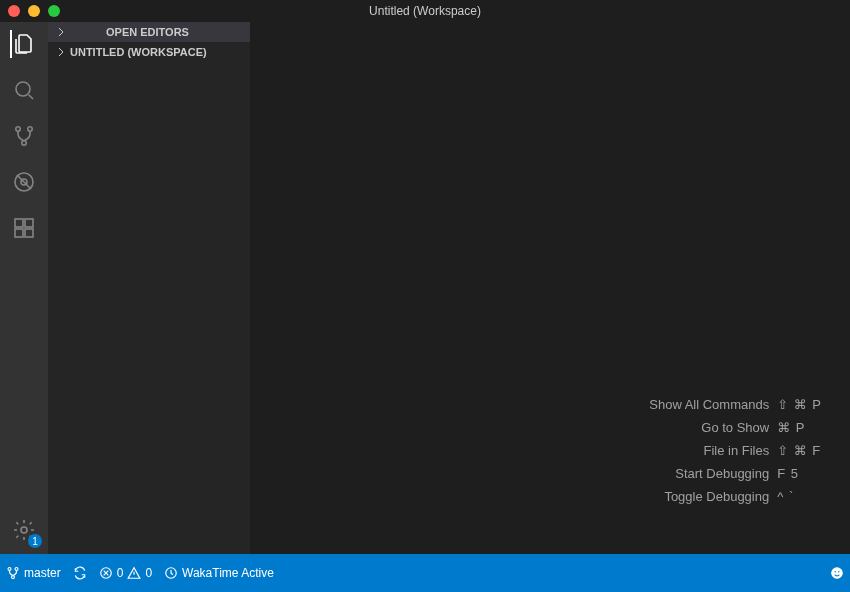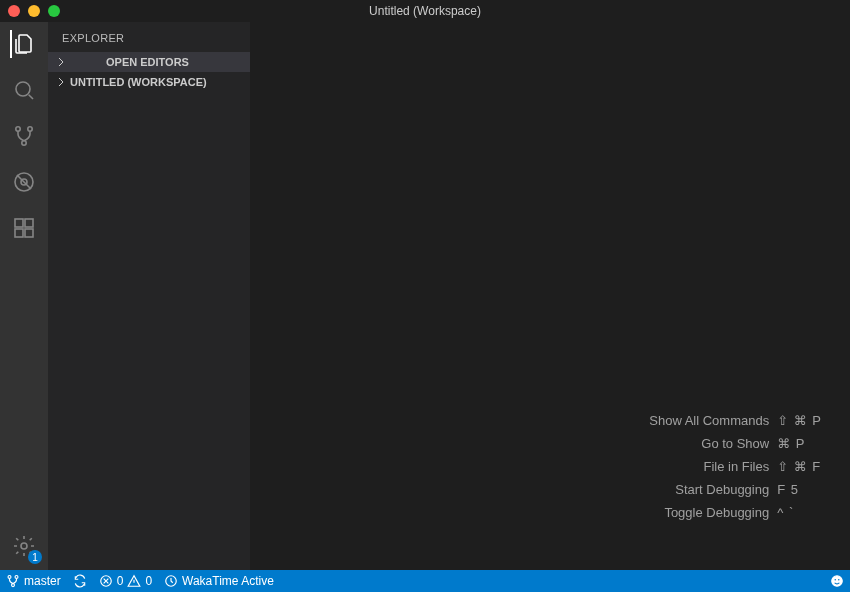--- a/index.html
+++ b/index.html
@@ -19,21 +19,21 @@
   .settings-wrap .badge { position:absolute; right:-4px; bottom:-4px; background:#007acc; color:#fff; font-size:10px; border-radius:50%; width:14px; height:14px; display:flex; align-items:center; justify-content:center; }
   .sidebar { width:202px; background:#252526; display:flex; flex-direction:column; }
   .sidebar-title { color:#bbbbbb; font-size:11px; padding:10px 14px 8px; letter-spacing:0.3px; }
   .section { color:#cccccc; font-size:11px; font-weight:700; padding:4px 8px; display:flex; align-items:center; gap:4px; cursor:pointer; }
   .section.hover { background:#37373d;gap:40px; }
   .section .chev { display:inline-flex; }
   .editor { flex:1; background:#1e1e1e; position:relative; }
   .watermark { position:absolute; right:28px; bottom:50px; display:grid; grid-template-columns:auto auto; column-gap:20px; row-gap:18px; align-items:center;gap:8px; }
   .watermark .label { text-align:right; color:#a0a0a0; font-size:13px; }
   .watermark .keys { color:#a0a0a0; font-size:13px; letter-spacing:1px; }
-  .statusbar { height:22px; background:#007acc; display:flex; align-items:flex-end; font-size:12px; color:#fff; }
+  .statusbar { height:38px; background:#007acc; display:flex; align-items:flex-end; font-size:12px; color:#fff; }
   .statusbar .item { display:flex; align-items:center; gap:4px; padding:0 6px; height:100%; cursor:pointer; }
   .statusbar .spacer { flex:1; }
   .statusbar svg { stroke:#fff; fill:none; }
 </style>
 </head>
 <body>
 
 <div class="titlebar">
   <div class="traffic">
     <span class="t-red"></span>
@@ -85,21 +85,20 @@
     <div class="act settings-wrap">
       <svg width="24" height="24" viewBox="0 0 24 24" stroke-width="1.6">
           <circle cx="12" cy="12" r="3"></circle>
           <path d="M12 2v3M12 19v3M4.2 4.2l2.1 2.1M17.7 17.7l2.1 2.1M2 12h3M19 12h3M4.2 19.8l2.1-2.1M17.7 6.3l2.1-2.1"></path>
         </svg>
       <span class="badge">1</span>
     </div>
   </div>
 
   <div class="sidebar">
-    <div class="sidebar-title">EXPLORER</div>
     <div class="section hover">
       <span class="chev">
           <svg width="10" height="10" viewBox="0 0 10 10" stroke="#ccc" fill="none">
             <path d="M3 1l4 4-4 4"></path>
           </svg>
         </span>
       <span>OPEN EDITORS</span>
     </div>
     <div class="section">
       <span class="chev">

